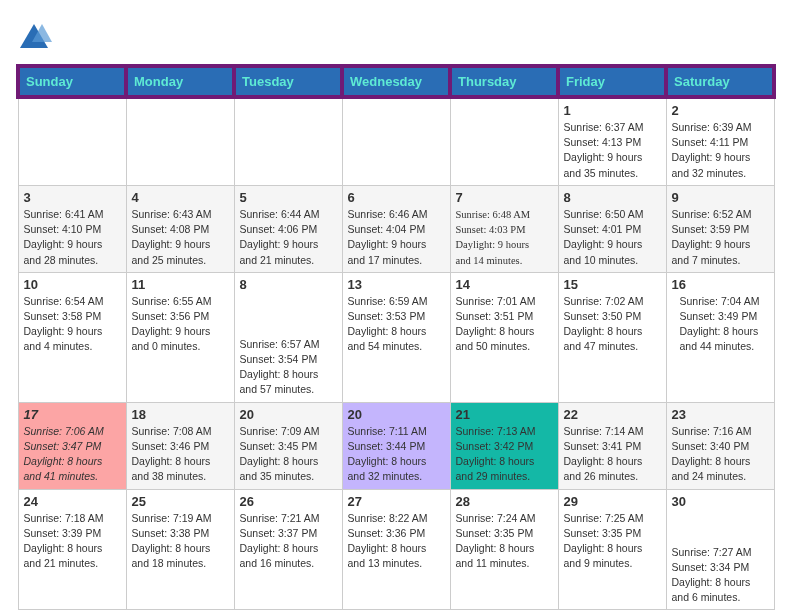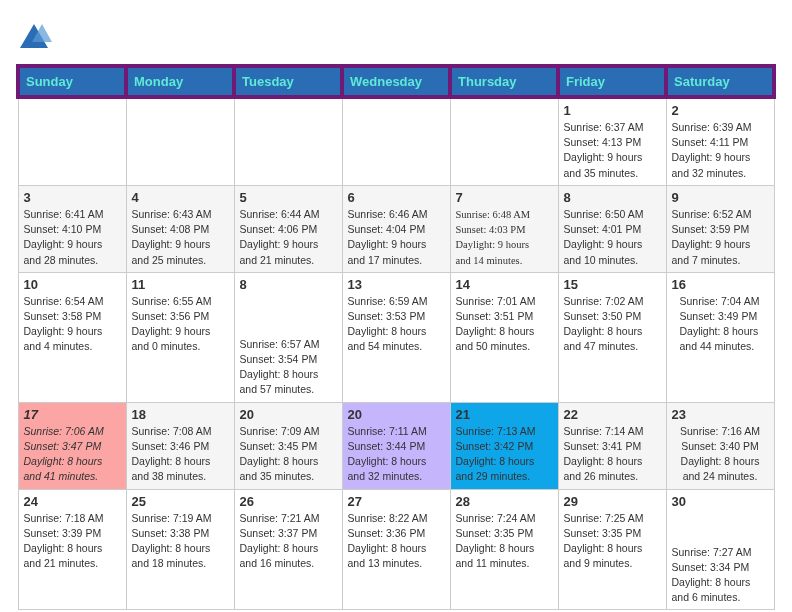--- a/index.html
+++ b/index.html
@@ -265,37 +265,37 @@
 Daylight: 8 hours
 and 35 minutes.</div>
         </td>
         <td style="background: #c4b5fd;">
           <div class="day-number">20</div>
           <div class="day-info" style="white-space: pre-line;">Sunrise: 7:11 AM
 Sunset: 3:44 PM
 Daylight: 8 hours
 and 32 minutes.</div>
         </td>
-        <td style="background: #0ea5e9;">
+        <td style="background: #14b8a6;">
           <div class="day-number">21</div>
           <div class="day-info" style="white-space: pre-line;">Sunrise: 7:13 AM
 Sunset: 3:42 PM
 Daylight: 8 hours
 and 29 minutes.</div>
         </td>
         <td style="background: rgb(245, 245, 245); margin-left: 41px;">
           <div class="day-number">22</div>
           <div class="day-info" style="white-space: pre-line;">Sunrise: 7:14 AM
 Sunset: 3:41 PM
 Daylight: 8 hours
 and 26 minutes.</div>
         </td>
         <td style="background: rgb(245, 245, 245);">
           <div class="day-number">23</div>
-          <div class="day-info" style="white-space: pre-line; text-align: center;">Sunrise: 7:16 AM
+          <div class="day-info" style="white-space: pre-line;">Sunrise: 7:16 AM
 Sunset: 3:40 PM
 Daylight: 8 hours
 and 24 minutes.</div>
         </td>
       </tr>
       <tr>
         <td>
           <div class="day-number">24</div>
           <div class="day-info" style="white-space: pre-line;">Sunrise: 7:18 AM
 Sunset: 3:39 PM

